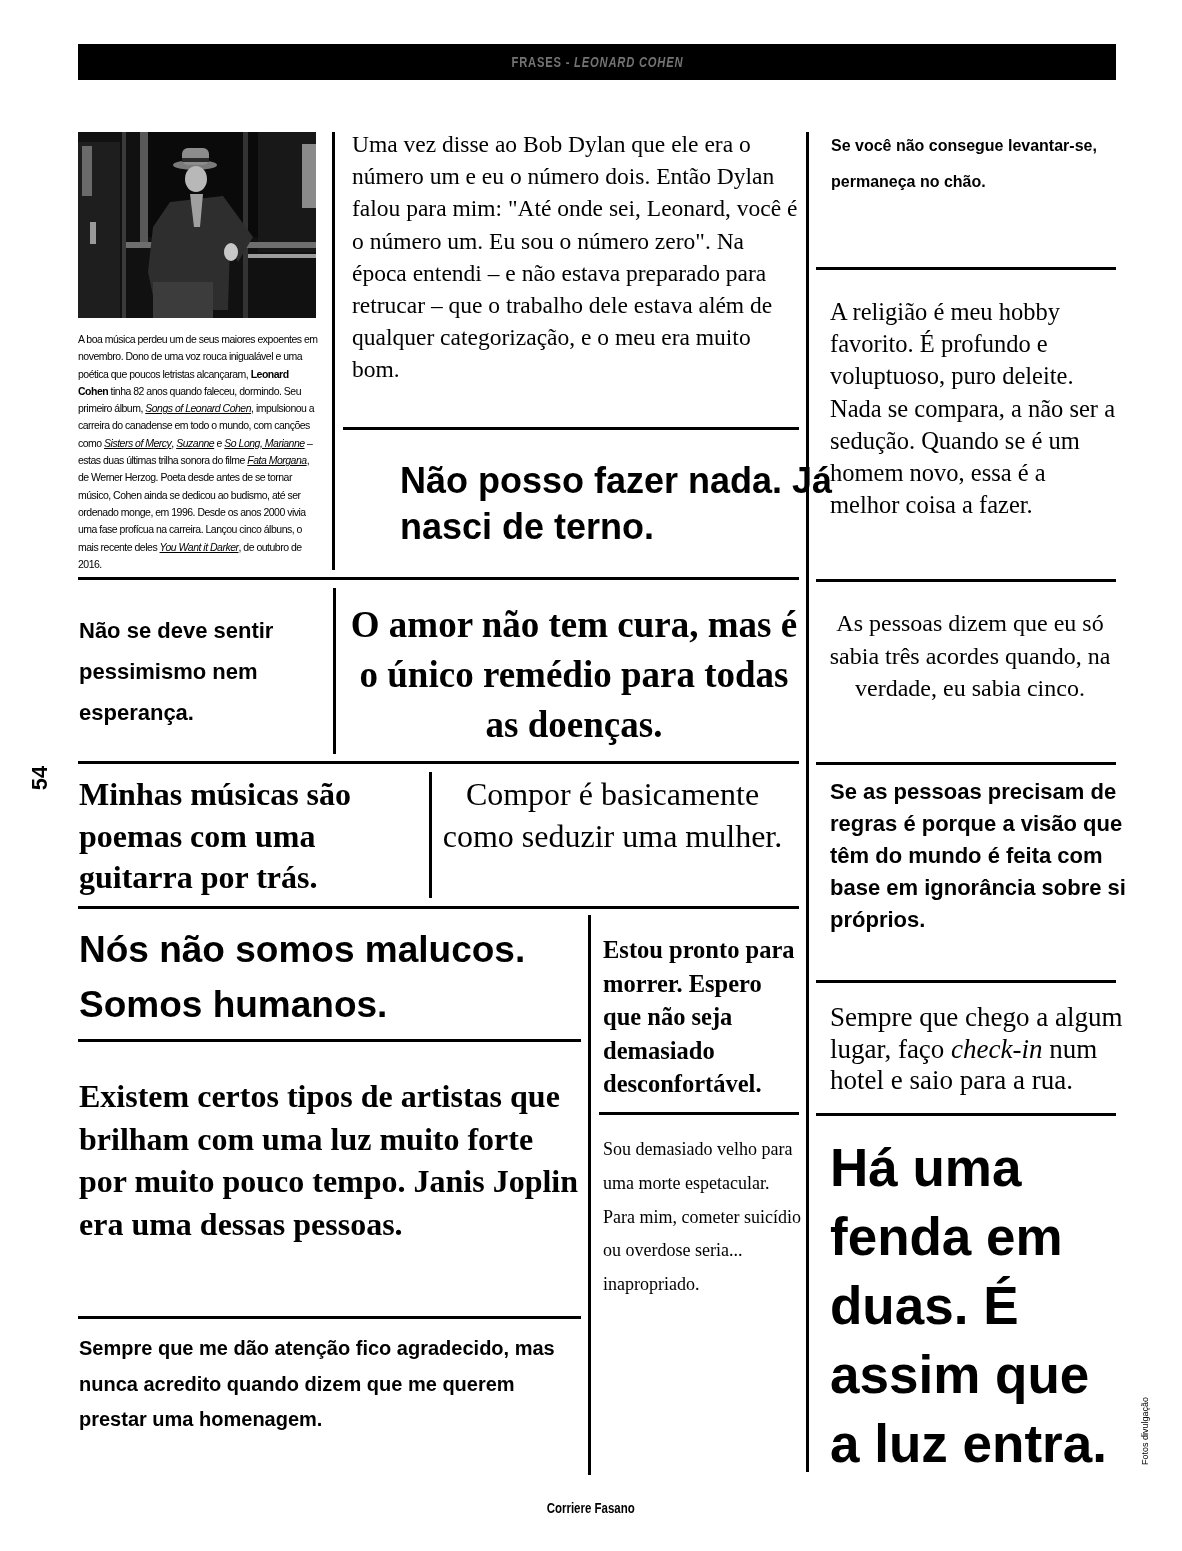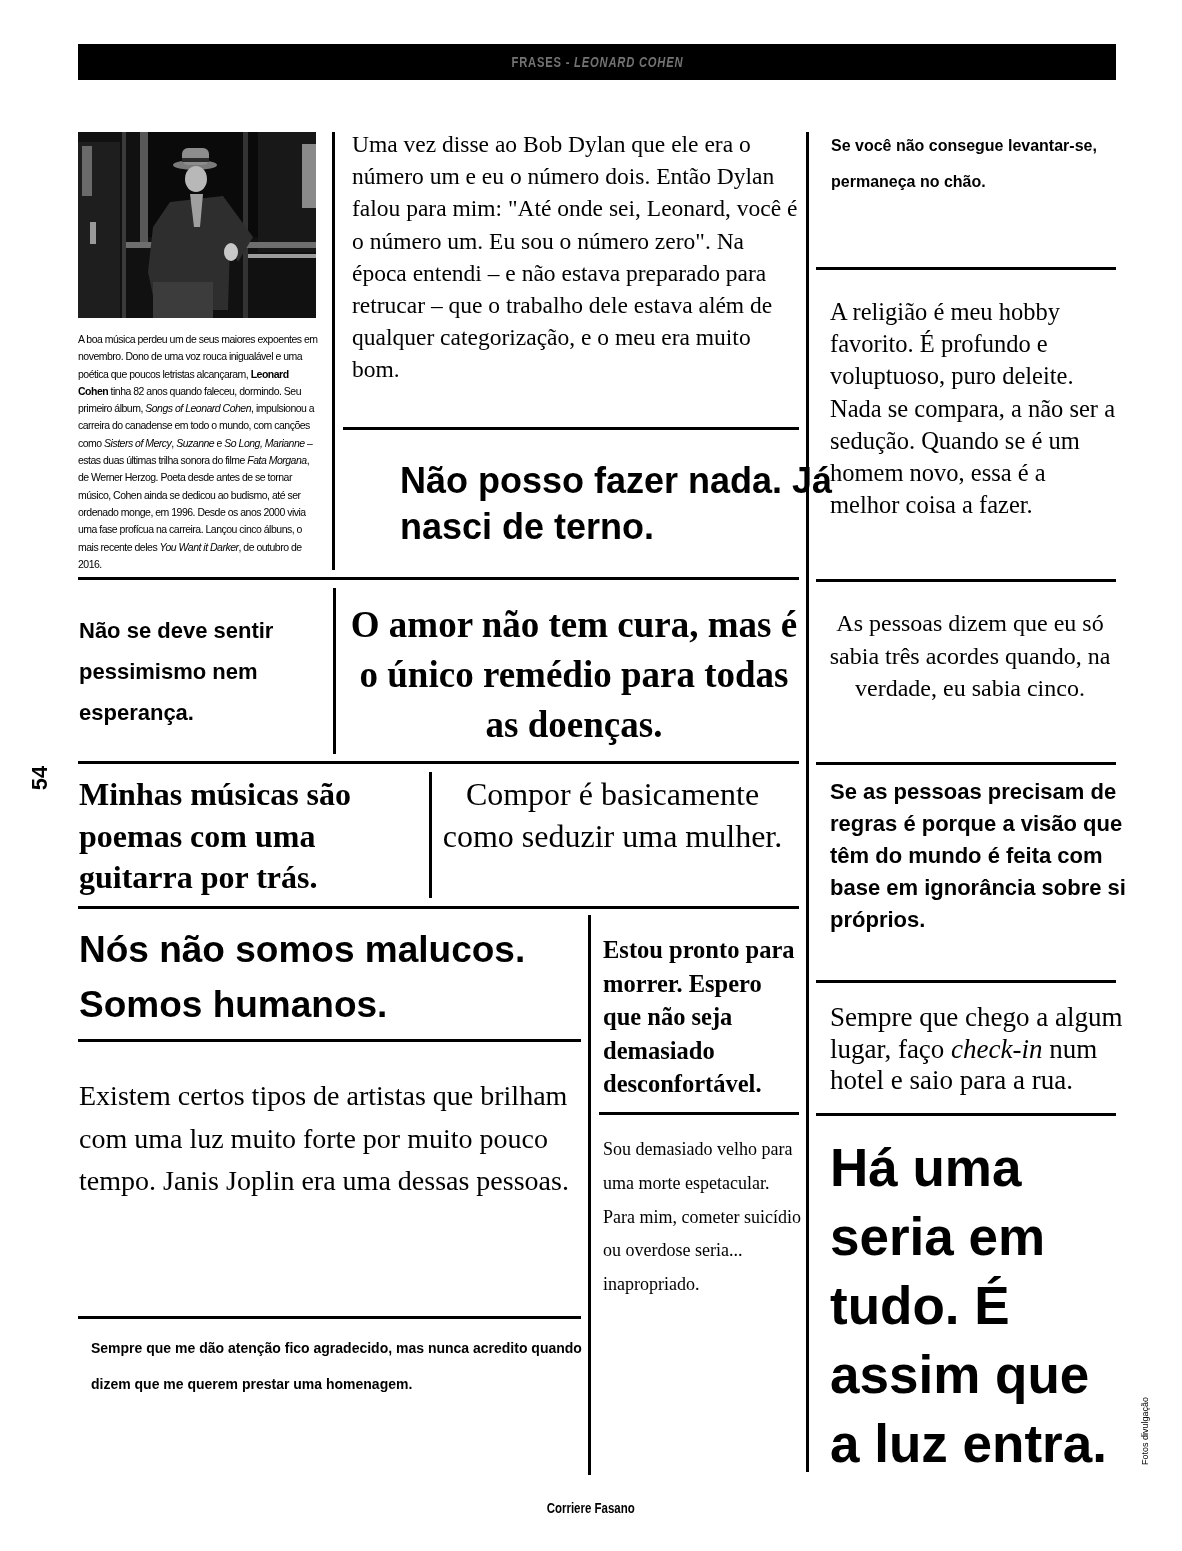--- a/index.html
+++ b/index.html
@@ -16,21 +16,21 @@
     #header-bar .t { font-family: "Liberation Sans", sans-serif; font-weight: bold; font-size: 14px; letter-spacing: 1px;
       transform: scaleX(0.8); display: inline-block; }
     #header-bar .t i { font-style: italic; }
 
     #photo { left: 78px; top: 132px; width: 238px; height: 186px; overflow: hidden;
       background: linear-gradient(180deg, #1b1b1b 0%, #0d0d0d 60%, #050505 100%); }
 
     #caption { left: 78px; top: 331px; width: 240px; font-size: 10.5px; line-height: 17.3px; letter-spacing: -0.5px;
       font-family: "Liberation Sans", sans-serif; transform-origin: left top; }
     #caption b { font-weight: bold; }
-    #caption i { font-style: italic; }
+    #caption i { font-style: italic; text-decoration: underline; }
 
     .q { position: absolute; margin: 0; }
     #page-number { left: 22px; top: 763px; width: 40px; height: 30px; font-family: "Liberation Sans", sans-serif;
       font-weight: bold; font-size: 22px; transform: rotate(-90deg); text-align: center; }
     #footer { left: 0; width: 1182px; top: 1500px; text-align: center; font-family: "Liberation Sans", sans-serif;
       font-weight: bold; font-size: 14px; }
     #footer span { display: inline-block; transform: scaleX(0.82); }
     #photo-credit { left: 1110px; top: 1440px; width: 90px; font-family: "Liberation Sans", sans-serif; font-size: 9px;
       transform: rotate(-90deg); transform-origin: left top; white-space: nowrap; }
   </style>
@@ -119,23 +119,23 @@
 <p class="q serif" style="left:440px; top:774px; width:345px; font-size:32px; line-height:41.5px; text-align:center;">Compor é basicamente como seduzir uma mulher.</p>
 
 <p class="q sans" style="left:830px; top:776px; width:300px; font-size:22px; line-height:32px;">Se as pessoas precisam de regras é porque a visão que têm do mundo é feita com base em ignorância sobre si próprios.</p>
 
 <p class="q sans" style="left:79px; top:922px; width:510px; font-size:37px; line-height:55px;">Nós não somos malucos. Somos humanos.</p>
 
 <p class="q serif" style="left:603px; top:933px; width:200px; font-size:24.5px; line-height:33.5px; font-weight:bold;">Estou pronto para morrer. Espero que não seja demasiado desconfortável.</p>
 
 <p class="q serif" style="left:830px; top:1002px; width:295px; font-size:27px; line-height:31.5px;"><span>Sempre que chego a algum lugar, faço </span><i>check-in</i><span> num hotel e saio para a rua.</span></p>
 
-<p class="q serif" style="left:79px; top:1075px; width:505px; font-size:28px; line-height:42.5px; font-weight:normal;">Existem certos tipos de artistas que brilham com uma luz muito forte por muito pouco tempo. Janis Joplin era uma dessas pessoas.</p>
+<p class="q serif" style="left:79px; top:1075px; width:505px; font-size:32px; line-height:42.5px; font-weight:bold;">Existem certos tipos de artistas que brilham com uma luz muito forte por muito pouco tempo. Janis Joplin era uma dessas pessoas.</p>
 
 <p class="q serif" style="left:603px; top:1133px; width:200px; font-size:18px; line-height:33.8px;">Sou demasiado velho para uma morte espetacular. Para mim, cometer suicídio ou overdose seria... inapropriado.</p>
 
-<p class="q sans" style="left:830px; top:1133px; width:300px; font-size:53px; line-height:69px;">Há uma seria em tudo. É assim que a luz entra.</p>
+<p class="q sans" style="left:830px; top:1133px; width:300px; font-size:53px; line-height:69px;">Há uma fenda em duas. É assim que a luz entra.</p>
 
-<p class="q sans" style="left:79px; top:1331px; width:505px; font-size:14px; line-height:35.5px;margin-left:12px;">Sempre que me dão atenção fico agradecido, mas nunca acredito quando dizem que me querem prestar uma homenagem.</p>
+<p class="q sans" style="left:79px; top:1331px; width:505px; font-size:20px; line-height:35.5px;">Sempre que me dão atenção fico agradecido, mas nunca acredito quando dizem que me querem prestar uma homenagem.</p>
 
 <div id="page-number" class="abs">54</div>
 <div id="photo-credit" class="abs" style="top:1465px; left:1140px;">Fotos divulgação</div>
 <div id="footer" class="abs"><span>Corriere Fasano</span></div>
 
 </body></html>

